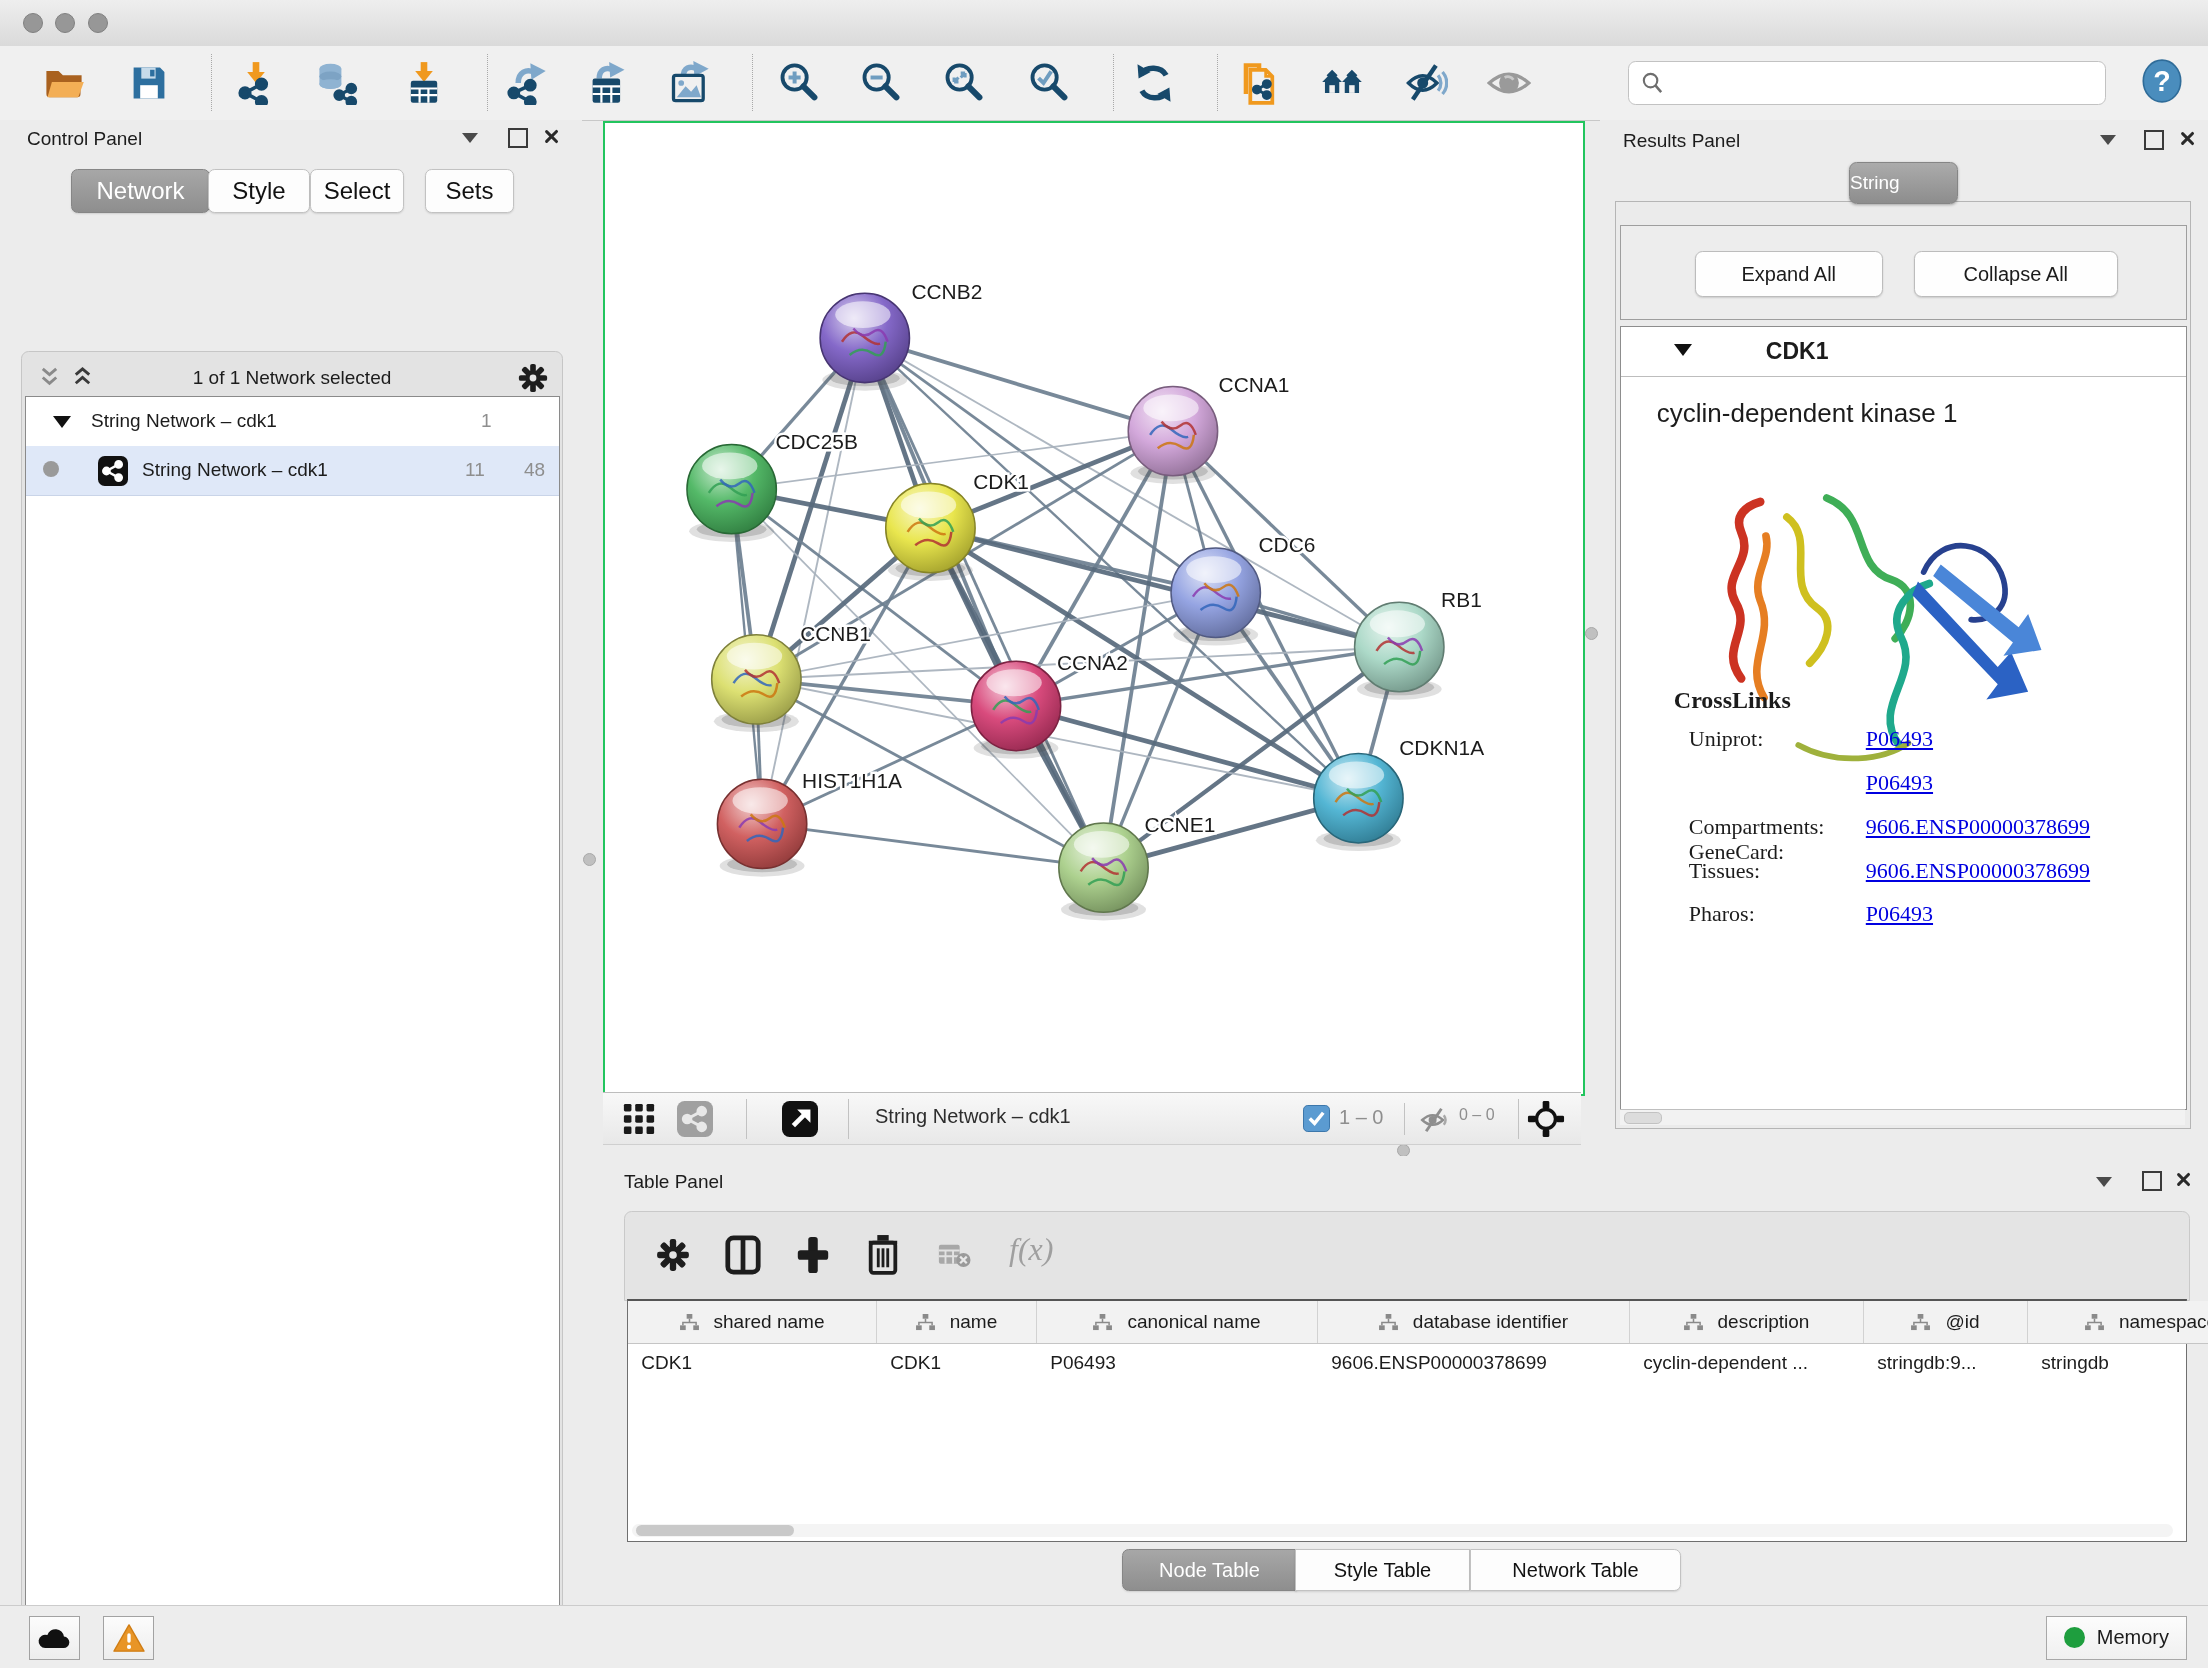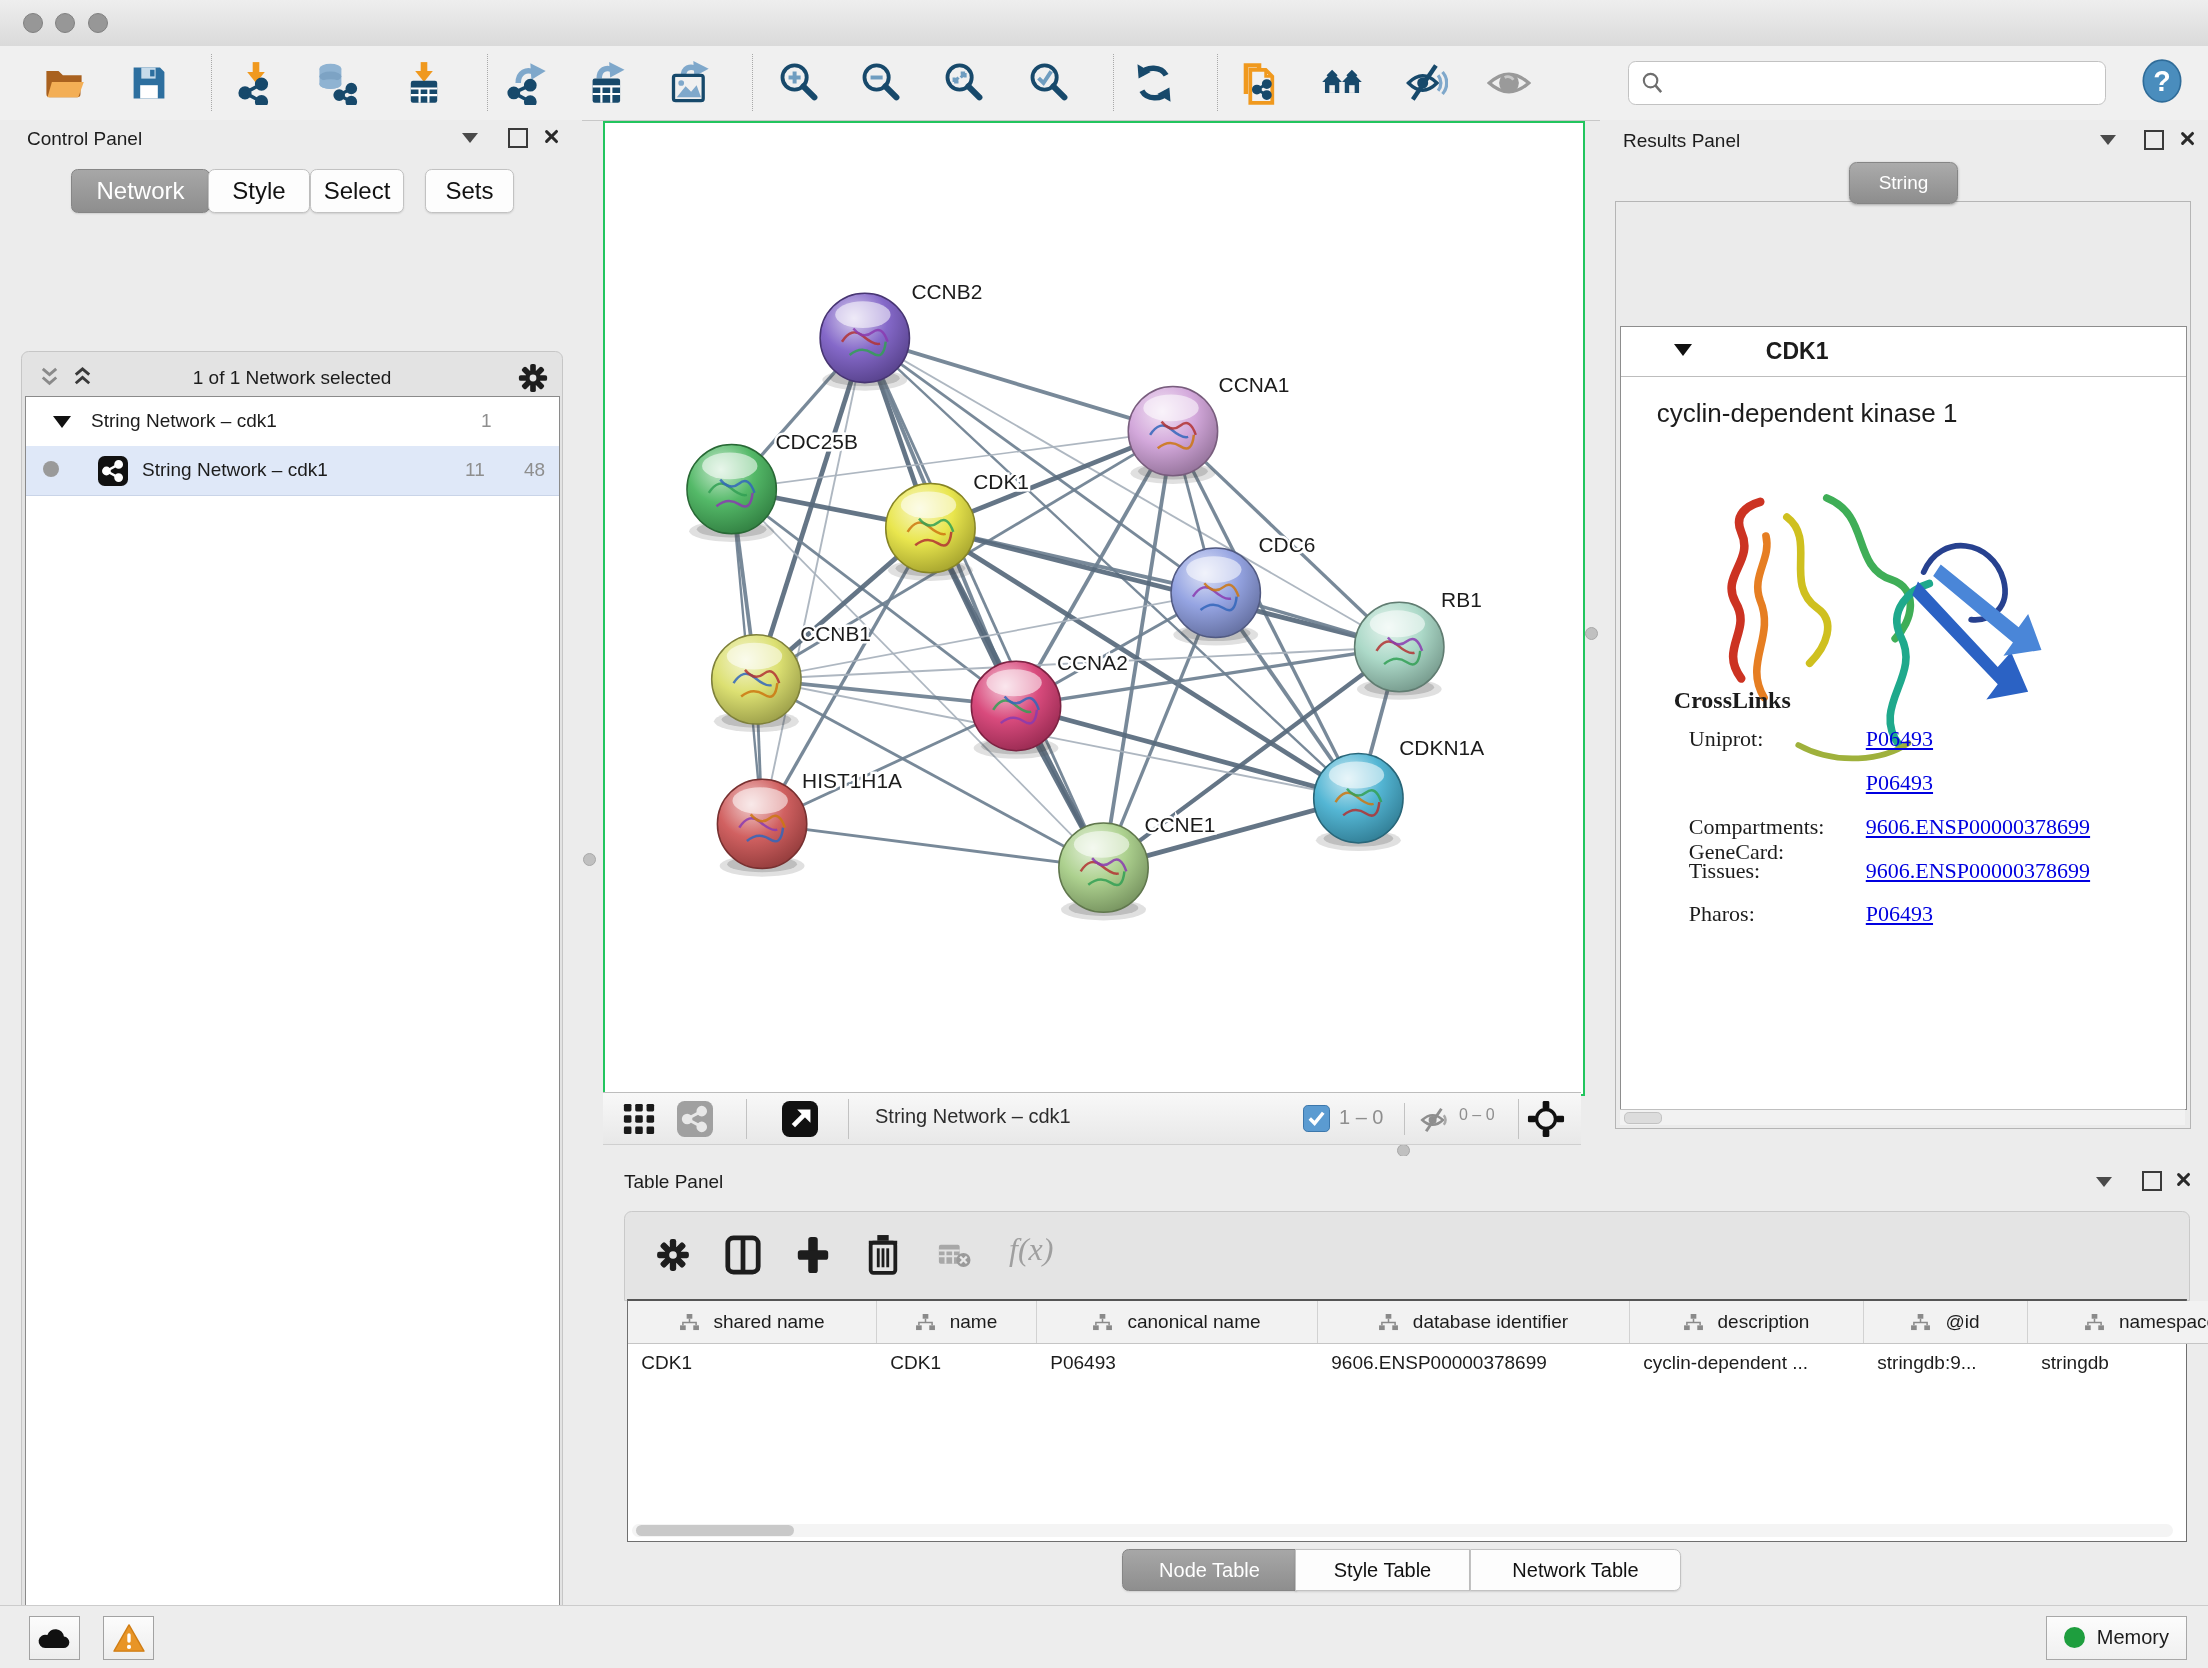--- a/index.html
+++ b/index.html
@@ -45,21 +45,21 @@
   .splitter-dot{width:11.4px;height:11.4px;border-radius:50%;background:#c0c0c0;border:1px solid #a8a8a8;}
   
   .results-panel{left:1600px;top:120px;width:609px;height:1023px;background:#ececec;}
   .rp-outer{left:15px;top:81px;width:574px;height:926px;background:#ebebeb;border:1px solid #b5b5b5;}
   .rp-btnbox{left:3.8px;top:23px;width:565px;height:93px;border:1px solid #9e9e9e;background:#ededed;}
   .rp-button{position:absolute;top:25px;height:44px;background:#fefefe;border:1px solid #bcbcbc;border-radius:7.6px;
              font-size:20px;display:flex;align-items:center;justify-content:center;box-shadow:0 1px 1.9px rgba(0,0,0,.15);}
   .rp-entry{left:3.8px;top:124px;width:565px;height:782px;border:1px solid #8d8d8d;background:#fff;}
   .string-pill{position:absolute;left:249px;top:42px;width:107px;height:40px;border-radius:7.6px;
                background:linear-gradient(#ababab,#8d8d8d);border:1px solid #858585;color:#fff;font-size:19px;
-               display:flex;align-items:center;justify-content:center;box-shadow:0 1px 2.9px rgba(0,0,0,.3);z-index:3;}
+               display:flex;align-items:center;justify-content:flex-start;box-shadow:0 1px 2.9px rgba(0,0,0,.3);z-index:3;}
   .serif{font-family:"Liberation Serif","DejaVu Serif",serif;}
   .xlink{color:#0000e0;text-decoration:underline;}
   .xl-row{position:absolute;left:68px;font-size:22px;}
   
   .table-panel{left:603px;top:1156px;width:1605px;height:450px;background:#ececec;}
   .tp-toolbar{left:21px;top:55px;width:1564px;height:88px;background:#e4e4e4;border:1px solid #c9c9c9;border-radius:7.6px 7.6px 0 0;}
   .tp-tablebox{left:24px;top:143px;width:1558px;height:240px;background:#fff;border:1.9px solid #6f6f6f;border-top:2.9px solid #555;}
   .th-row{position:absolute;left:0;top:0;height:42px;width:2283px;background:#f2f2f2;border-bottom:1px solid #c5c5c5;display:flex;}
   .th-cell{height:42px;display:flex;align-items:center;justify-content:center;gap:15px;font-size:19px;
            border-right:1px solid #d2d2d2;overflow:hidden;white-space:nowrap;flex:none;box-sizing:border-box;}
@@ -604,20 +604,28 @@
   <div class="abs panel-title" style="left:23px;top:9.5px;">Results Panel</div>
   <span class="abs caret-down" style="left:500px;top:15px;"></span>
   <span class="abs float-btn" style="left:544px;top:9.5px;"></span>
   <span class="abs x-icon" style="left:578px;top:9.5px;"></span>
 
   <div class="string-pill">
       <span>String</span>
     </div>
 
   <div class="abs rp-outer">
+    <div class="abs rp-btnbox">
+      <div class="rp-button" style="left:74px;width:186px;">
+          <span>Expand All</span>
+        </div>
+      <div class="rp-button" style="left:293px;width:202px;">
+          <span>Collapse All</span>
+        </div>
+    </div>
 
     <div class="abs rp-entry">
       <div class="abs" style="left:0;top:0;width:100%;height:49px;border-bottom:1px solid #bdbdbd;">
         <span class="abs tri-down" style="left:53px;top:17px;"></span>
         <span class="abs" style="left:145px;top:11.4px;font-size:23px;font-weight:bold;">CDK1</span>
       </div>
       <div class="abs" style="left:36px;top:71px;font-size:26px;">cyclin-dependent kinase 1</div>
 
       <svg class="abs" style="left:63px;top:133px;" width="371" height="342" viewBox="0 0 390 360">
         <g fill="none" stroke-linecap="round">

